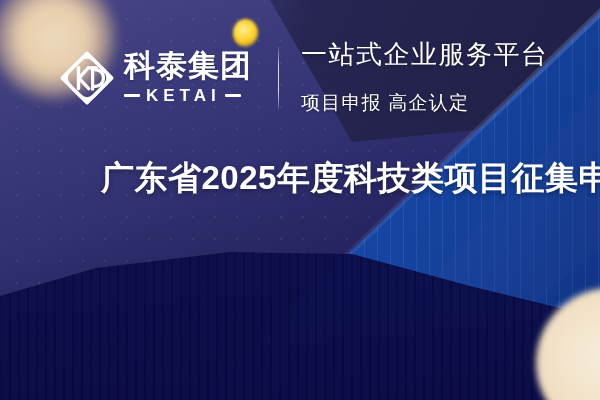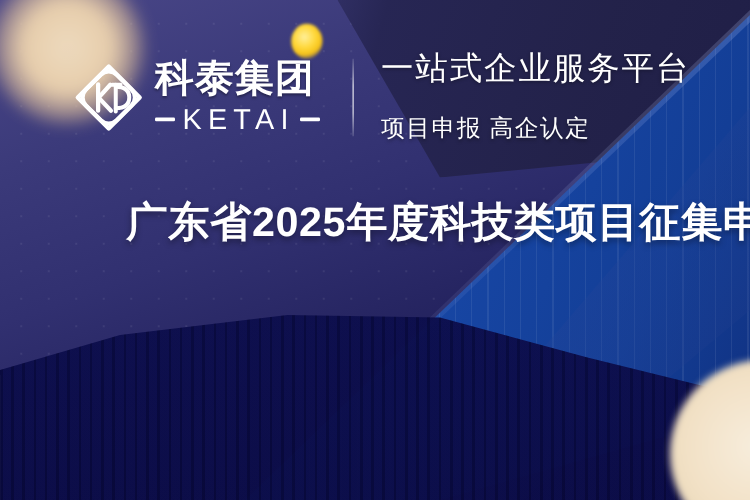--- a/index.html
+++ b/index.html
@@ -144,33 +144,33 @@
     margin-top: 3px;
   }
   .logo-en-row .bar {
     height: 3px;
     width: 16px;
     background: #fff;
     border-radius: 1px;
   }
   .logo-en {
     color: #ffffff;
-    font-size: 23px;
-    font-weight: 400;
+    font-size: 17px;
+    font-weight: 700;
     letter-spacing: 5px;
     margin: 0 4px 0 6px;
     white-space: nowrap;
   }
   .divider {
     width: 1px;
     height: 62px;
     margin: 0 22px 0 26px;
     background: linear-gradient(to bottom, rgba(255,255,255,.15), rgba(255,255,255,.85) 35%, rgba(255,255,255,.8) 70%, rgba(255,255,255,.18));
   }
-  .tagline { display: flex; flex-direction: column; justify-content: center; font-family: Liberation Serif, serif; }
+  .tagline { display: flex; flex-direction: column; justify-content: center; }
   .tagline-main {
     color: #ffffff;
     font-size: 26px;
     font-weight: 400;
     letter-spacing: 1.5px;
     line-height: 1.12;
     white-space: nowrap;
     text-shadow: 0 1px 3px rgba(0,0,0,.4);
   }
   .tagline-sub {

